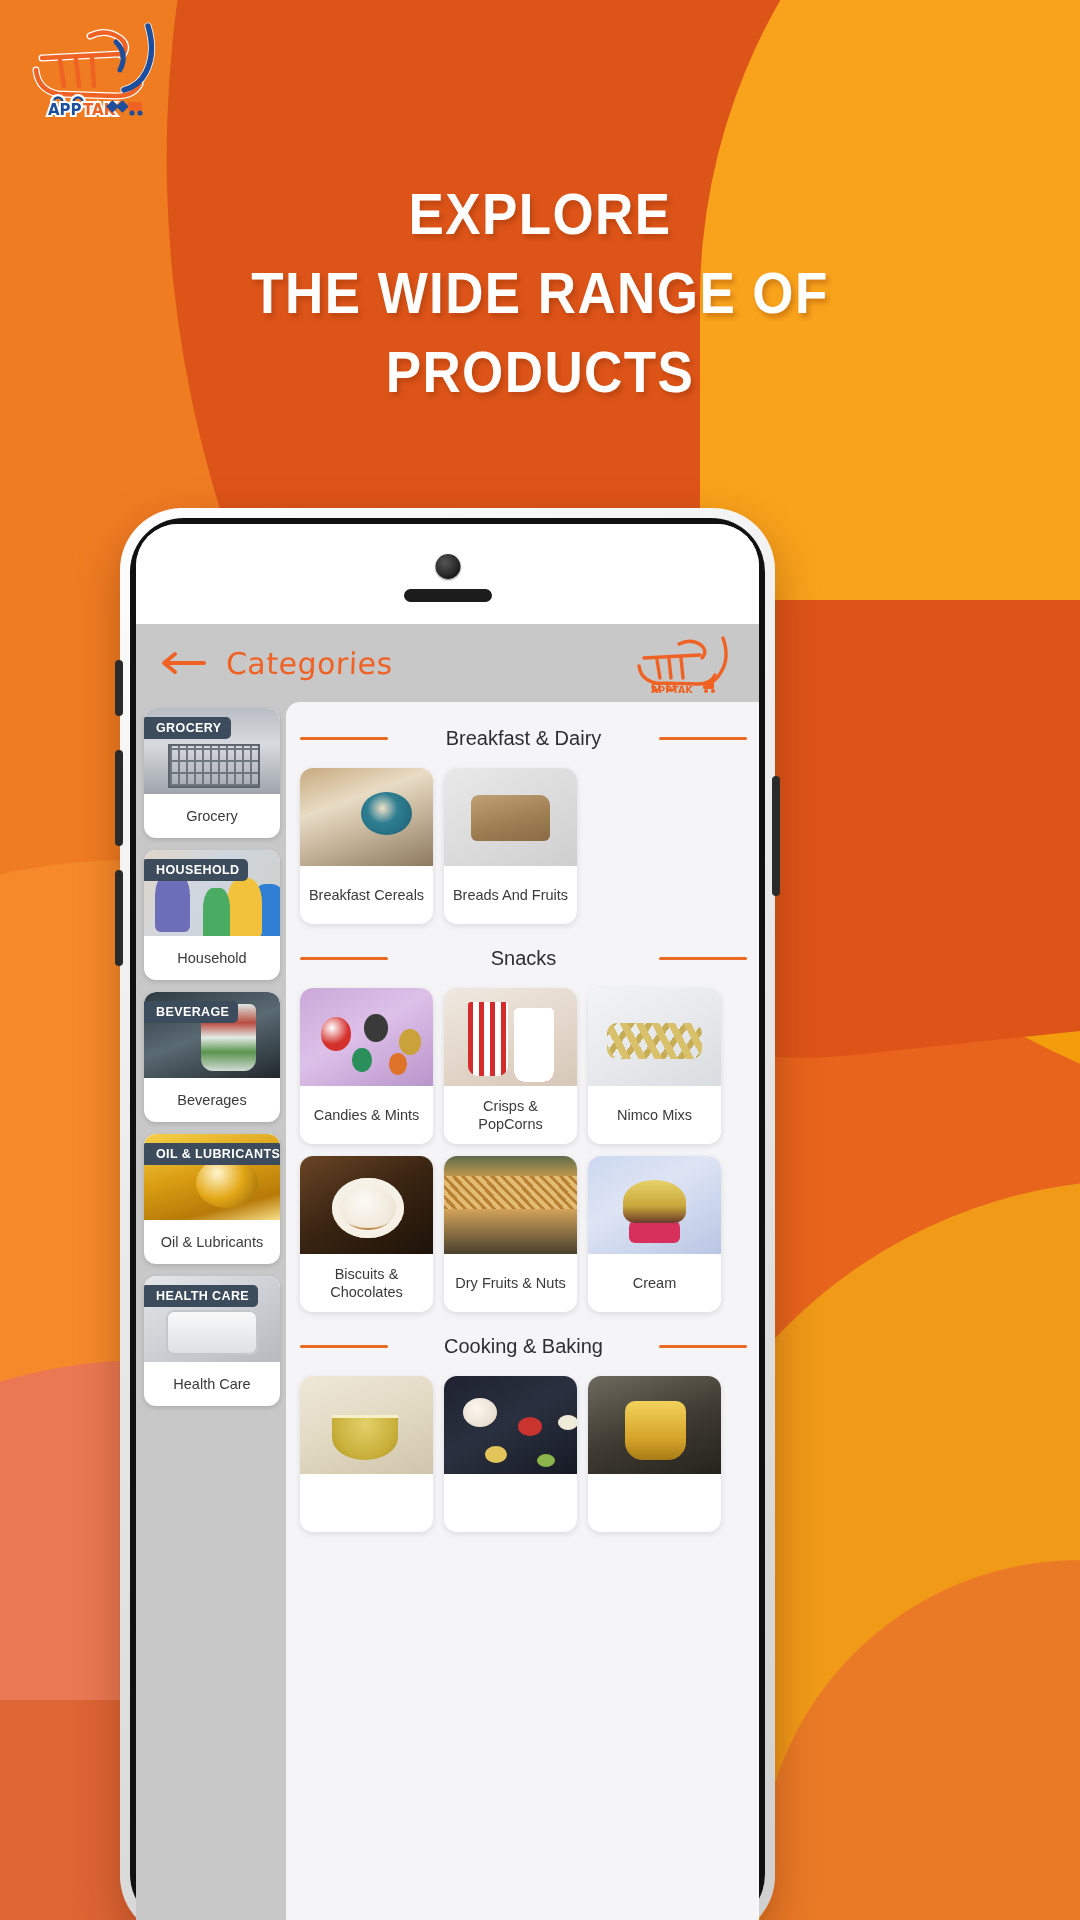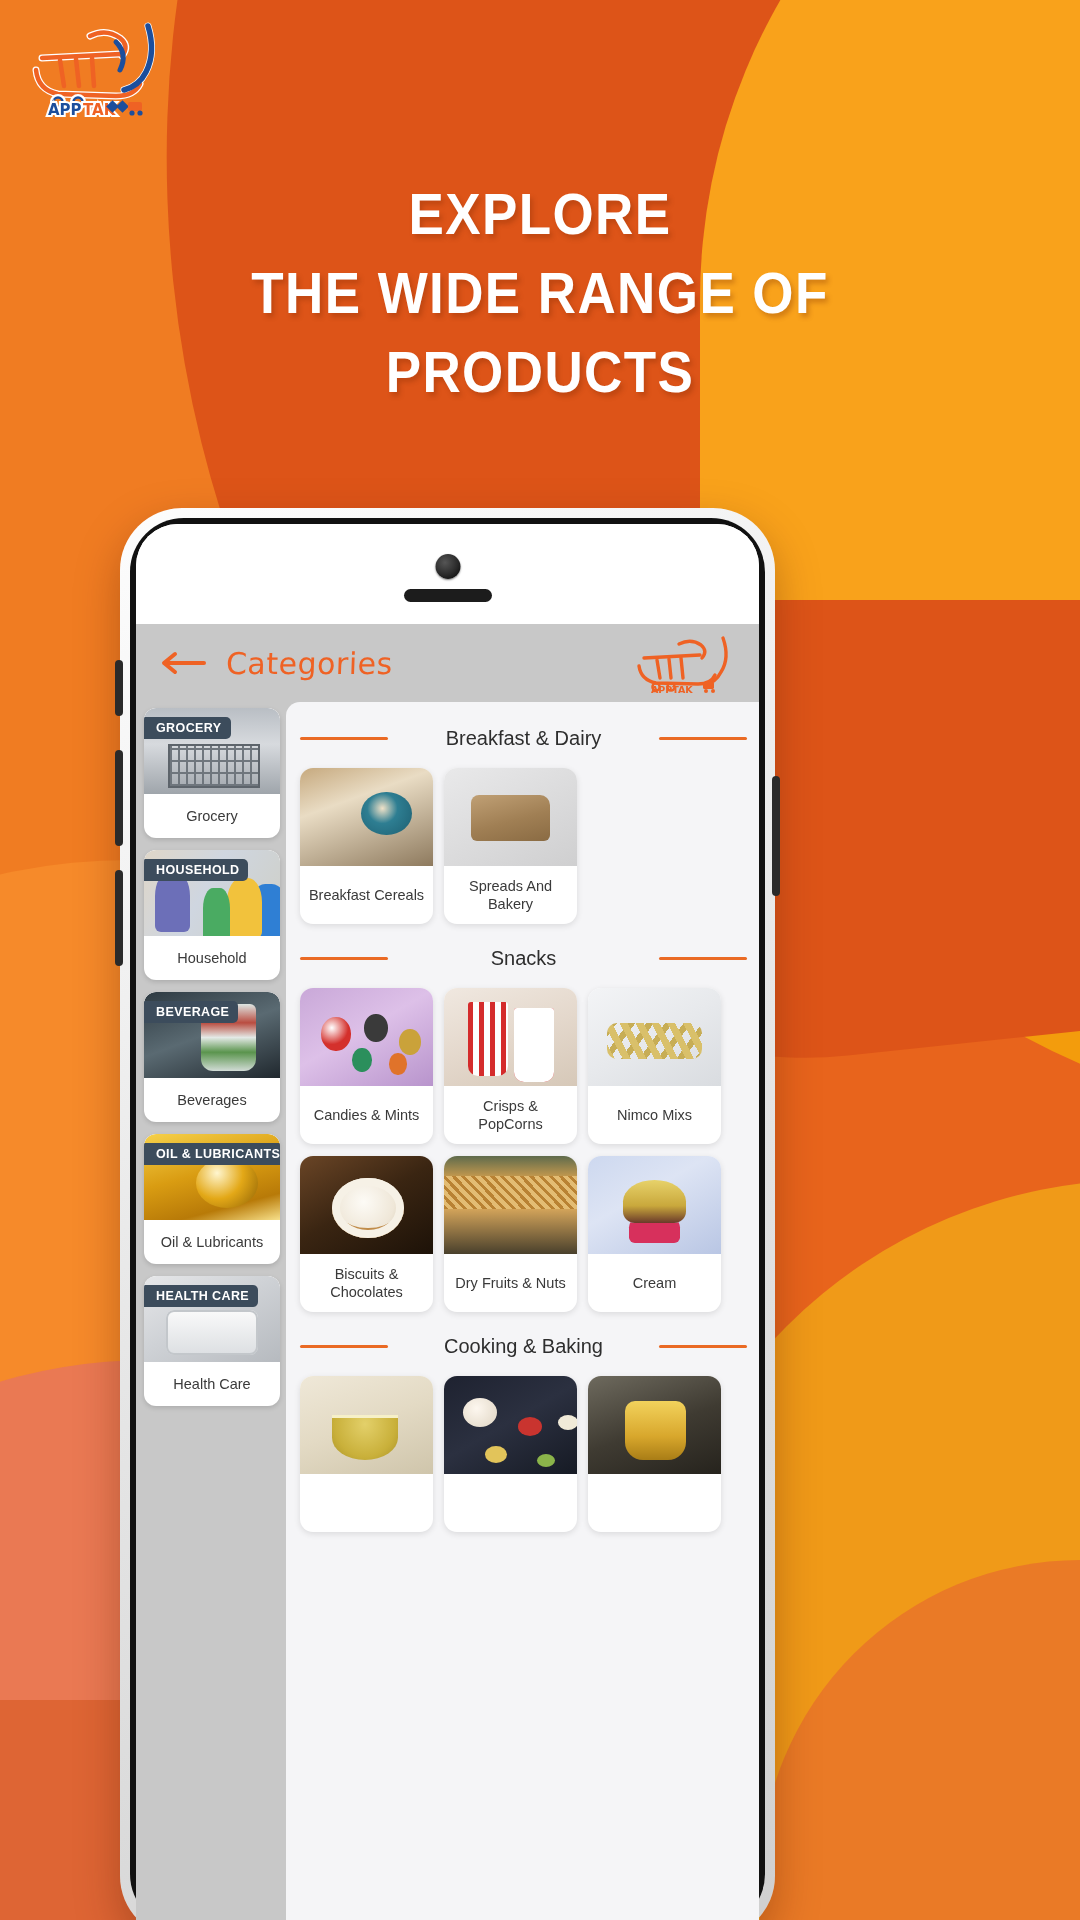--- a/index.html
+++ b/index.html
@@ -470,21 +470,21 @@
             <div class="tile">
               <div class="tile-img">
                   <div class="ph ph-cereal"></div>
                 </div>
               <div class="tile-label">Breakfast Cereals</div>
             </div>
             <div class="tile">
               <div class="tile-img">
                   <div class="ph ph-bread"></div>
                 </div>
-              <div class="tile-label">Spreads And Bakery</div>
+              <div class="tile-label">Breads And Fruits</div>
             </div>
             <div class="tile empty"></div>
           </div>
 
           <div class="sec-head">
             <div class="sec-rule"></div>
             <div class="sec-title">Snacks</div>
             <div class="sec-rule"></div>
           </div>
           <div class="grid">

